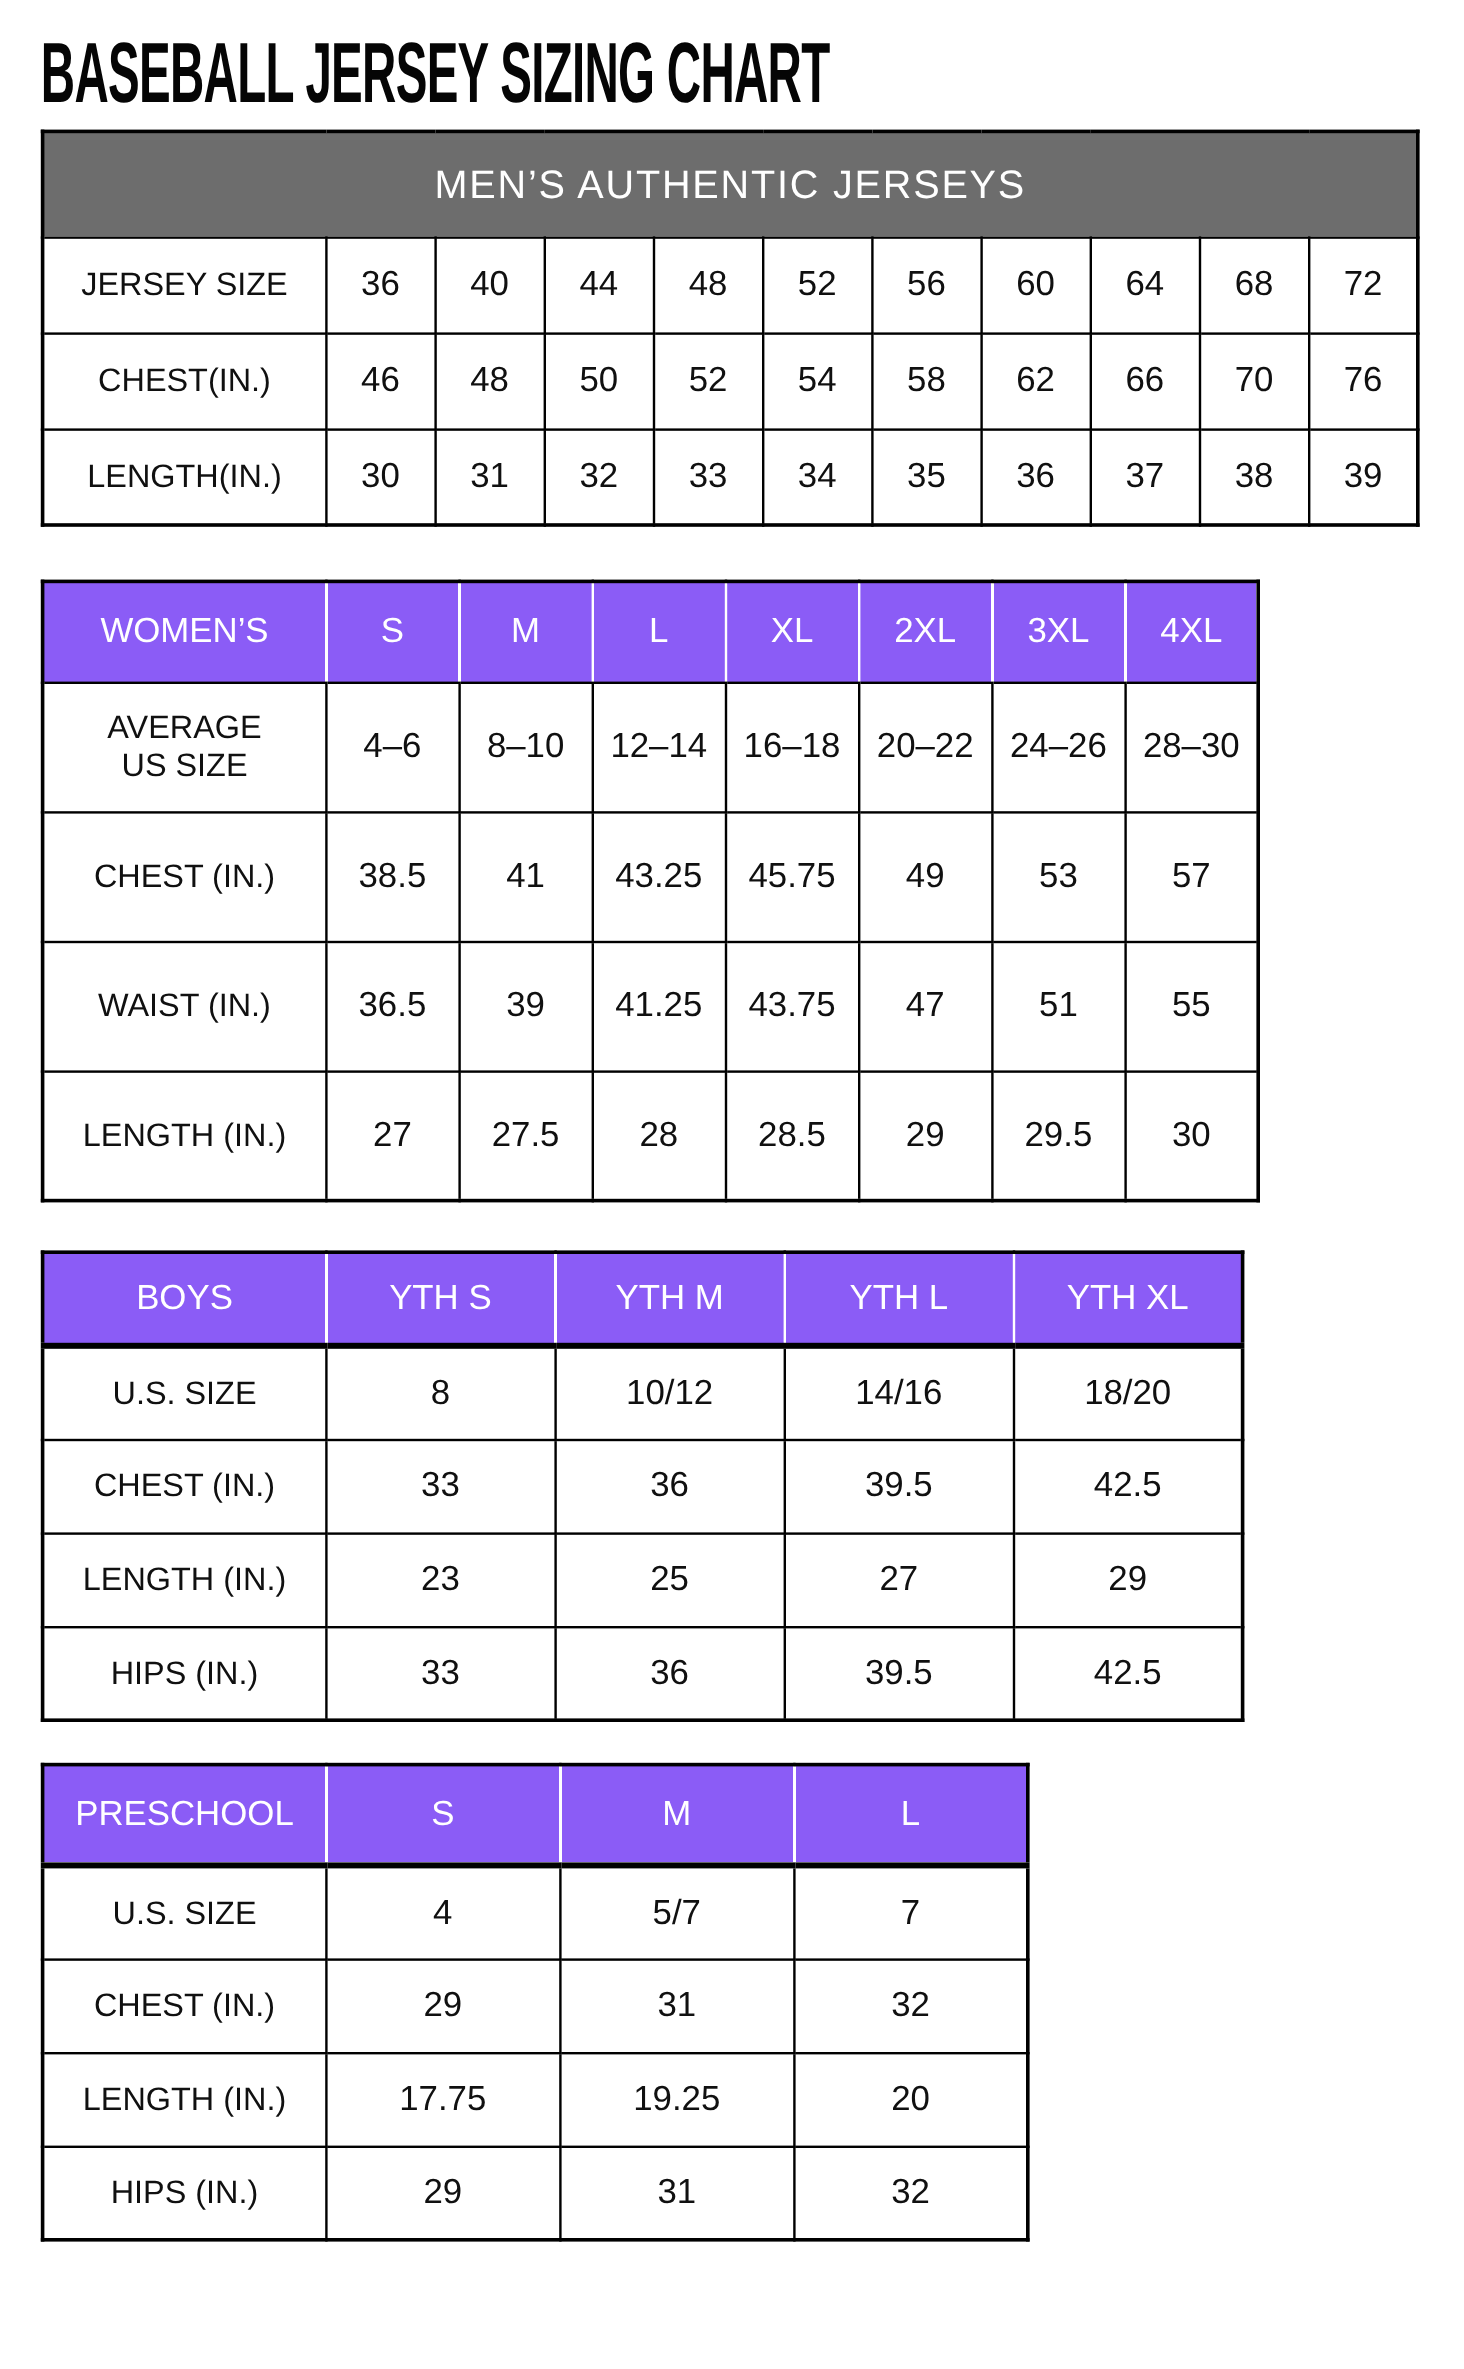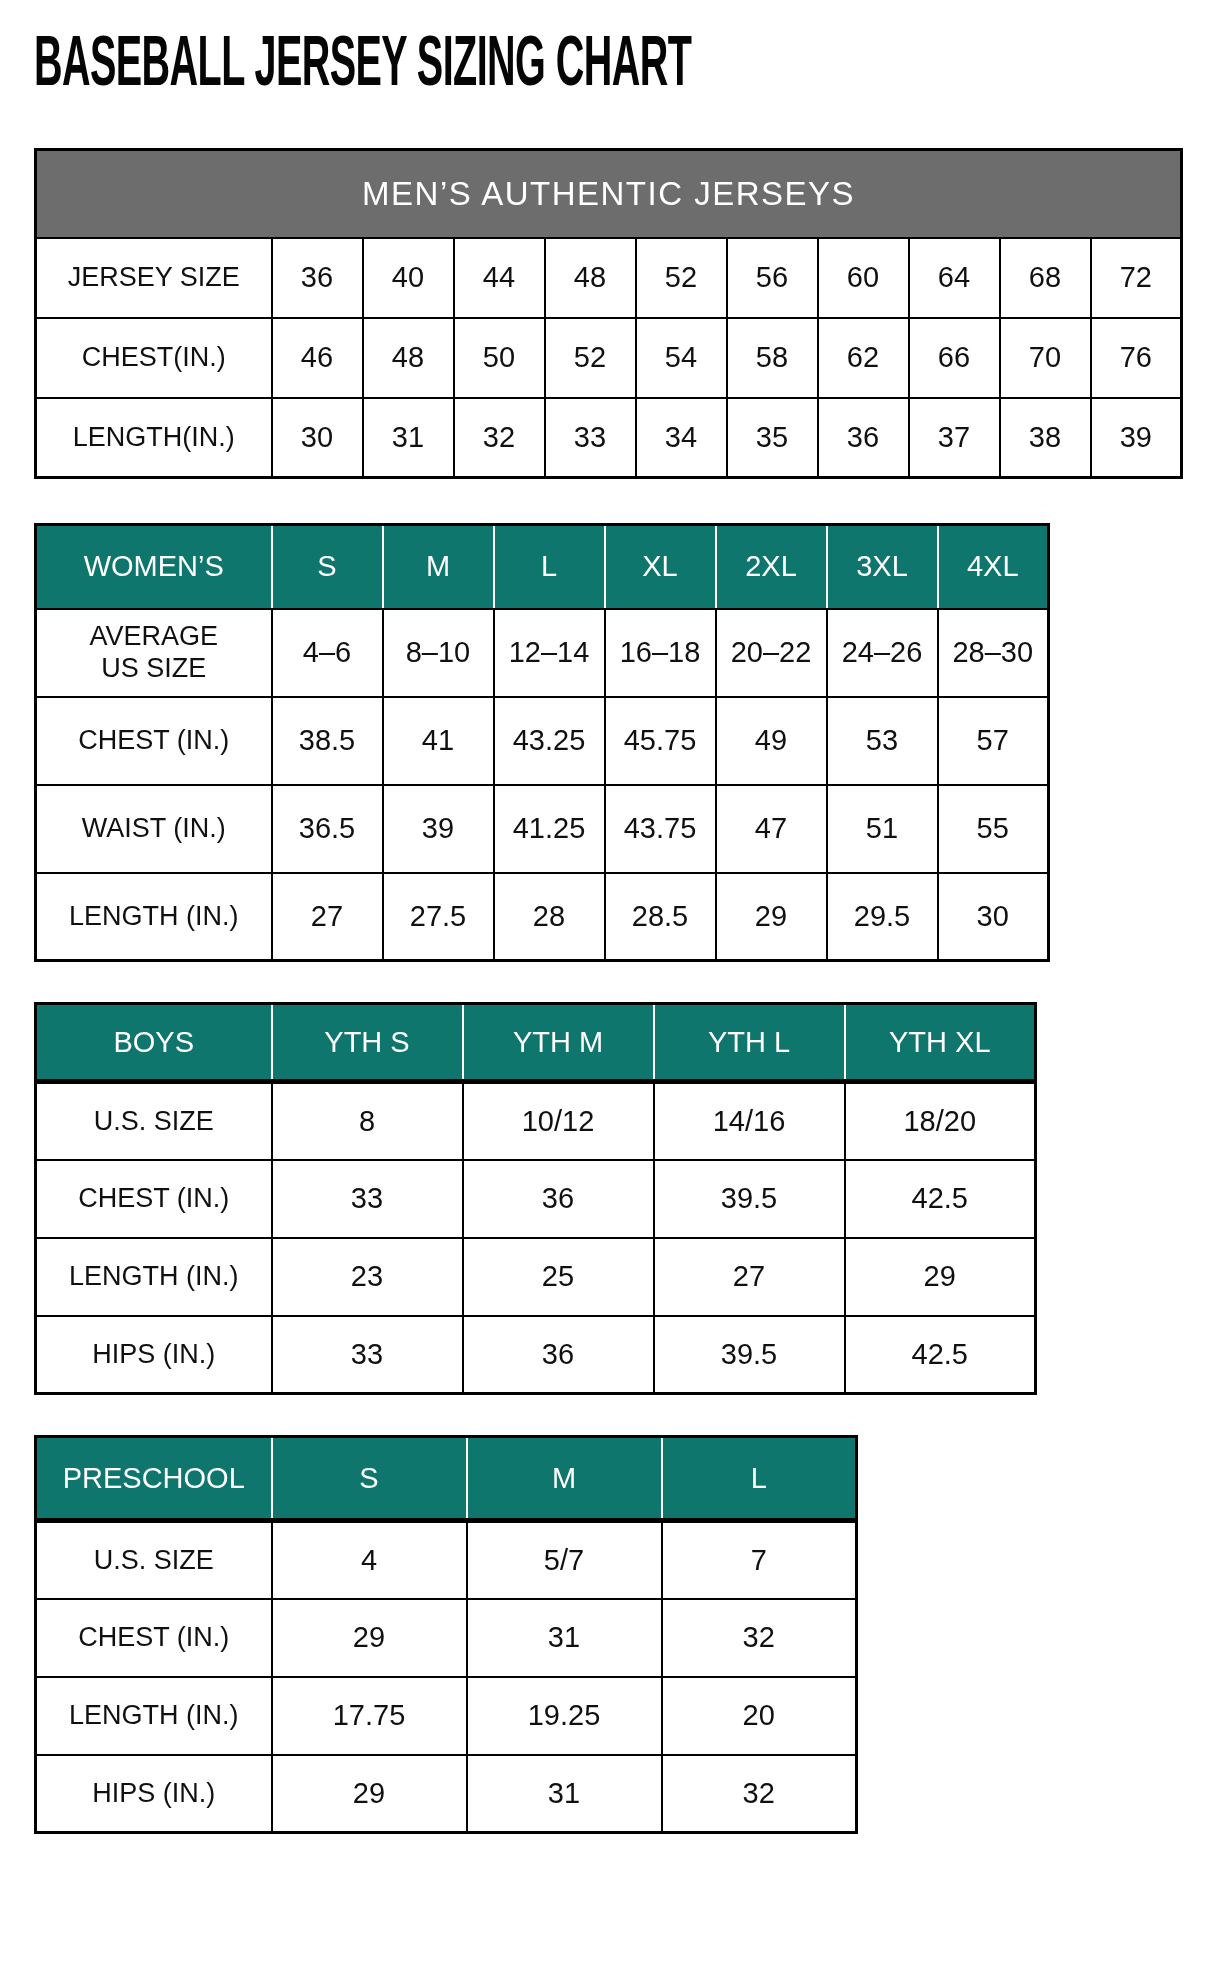--- a/index.html
+++ b/index.html
@@ -21,53 +21,53 @@
 
   .note {
     max-width: 905px;
     font-size: 26px;
     line-height: 1.12;
     color: #e8131a;
     margin-bottom: 46px;
   }
 
   table { border-collapse: collapse; table-layout: fixed; margin-bottom: 44px; }
-  table { border: 3px solid #000; margin-top: 40px; }
+  table { border: 3px solid #000; }
   td {
     border: 2px solid #000;
     text-align: center;
     vertical-align: middle;
     font-size: 29px;
     padding: 2px 4px;
     overflow: hidden;
   }
   .lbl { font-size: 27px; white-space: pre-line; line-height: 1.15; }
 
   
   .ghead {
-    background: #0f766e;
+    background: #8b5cf6;
     color: #ffffff;
     border-left: 2px solid #7f1d1d;
     border-right: 2px solid #ffffff;
     font-size: 29px;
   }
   .banner-cell {
     background: #6d6d6d;
     color: #ffffff;
     font-size: 33px;
     letter-spacing: 1.5px;
   }
 
   
   .mens { width: 1146px; }
   .mens td { height: 80px; }
   .mens .banner-cell { height: 88px; }
 
   .womens { width: 1013px; margin-bottom: 40px; }
-  .womens td { height: 88px; }
+  .womens td { height: 108px; }
   .womens .ghead { height: 84px; }
 
   .boys { width: 1000px; margin-bottom: 34px; }
   .boys td { height: 78px; }
   .boys .ghead { height: 78px; border-bottom: 5px solid #000; }
 
   .preschool { width: 821px; margin-bottom: 26px; }
   .preschool td { height: 78px; }
   .preschool .ghead { height: 84px; border-bottom: 5px solid #000; }
 </style>

